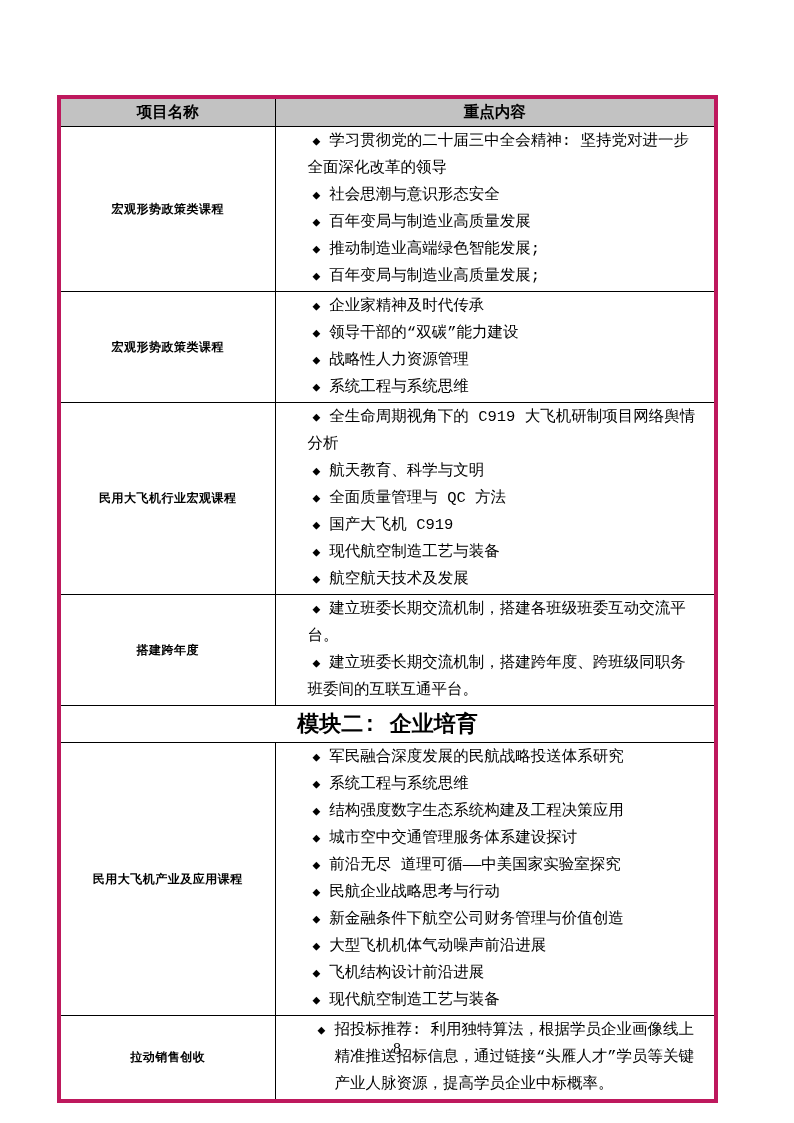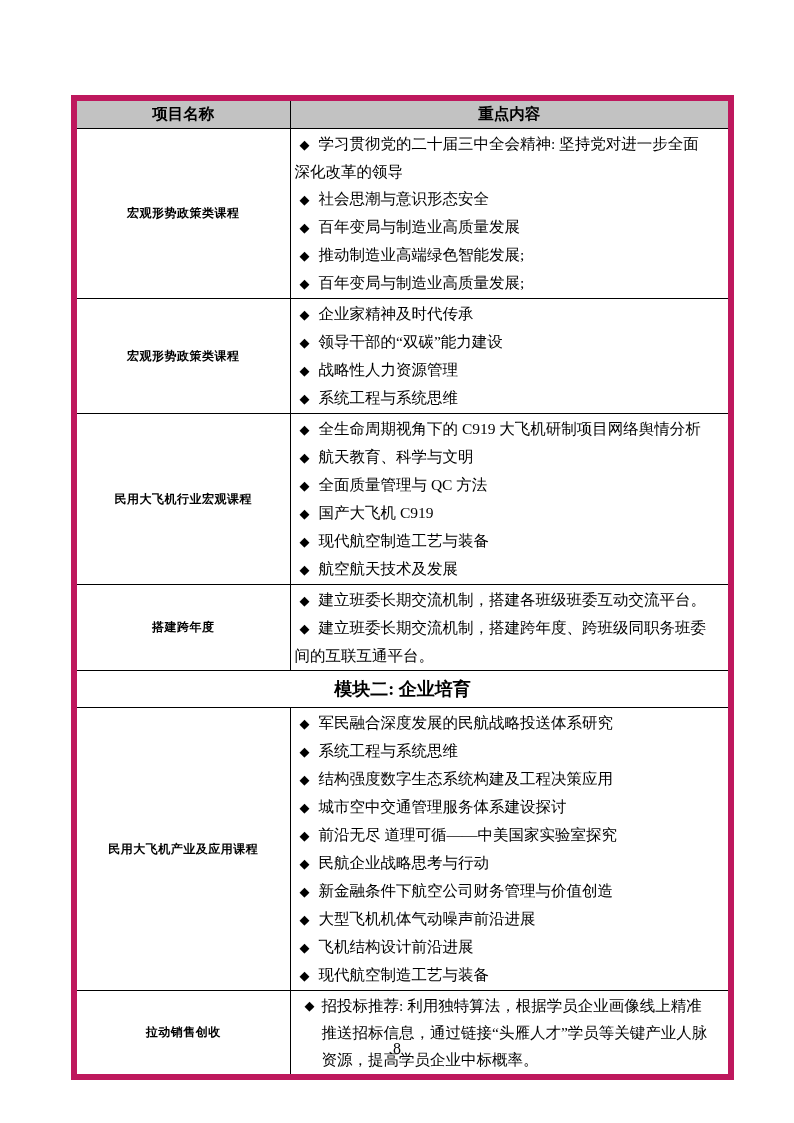--- a/index.html
+++ b/index.html
@@ -11,26 +11,27 @@
     position: relative;
     width: 794px;
     height: 1123px;
     background: #ffffff;
     color: #000000;
     font-family: "Liberation Serif", "DejaVu Serif", serif;
     overflow: hidden;
   }
   table.course-table {
     position: absolute;
-    left: 71px;
+    left: 57px;
     top: 95px;
     width: 657px;
     border-collapse: collapse;
     table-layout: fixed;
-    border: 6px solid #be185d;
+    border: 4px solid #be185d;
+    font-family: Liberation Mono, monospace;
   }
   .course-table col.c1 { width: 216px; }
   .course-table col.c2 { width: 441px; }
   .course-table th {
     border: 1.5px solid #000;
     background: #c2c2c2;
     font-weight: bold;
     font-size: 15.5px;
     height: 27px;
     text-align: center;
@@ -47,38 +48,38 @@
     font-weight: bold;
     font-size: 12px;
     letter-spacing: 0.5px;
   }
   td.content-cell {
     font-size: 15.5px;
     line-height: 27px;
     padding: 1px 18px 1px 4px;
     vertical-align: middle;
   }
-  .item { display: block; }
+  .item { display: block; margin-left: 28px; }
   .bullet {
     font-size: 13px;
     margin: 0 9px 0 5px;
   }
   .item.hang {
     position: relative;
     padding-left: 27px;
   }
   .item.hang .bullet {
     position: absolute;
     left: 5px;
     top: 0;
   }
   td.module-cell {
     text-align: center;
     font-weight: bold;
-    font-size: 18px;
+    font-size: 22px;
     height: 36px;
     vertical-align: middle;
   }
   .page-number {
     position: absolute;
     left: 0;
     right: 0;
     top: 1040px;
     text-align: center;
     font-size: 16px;

